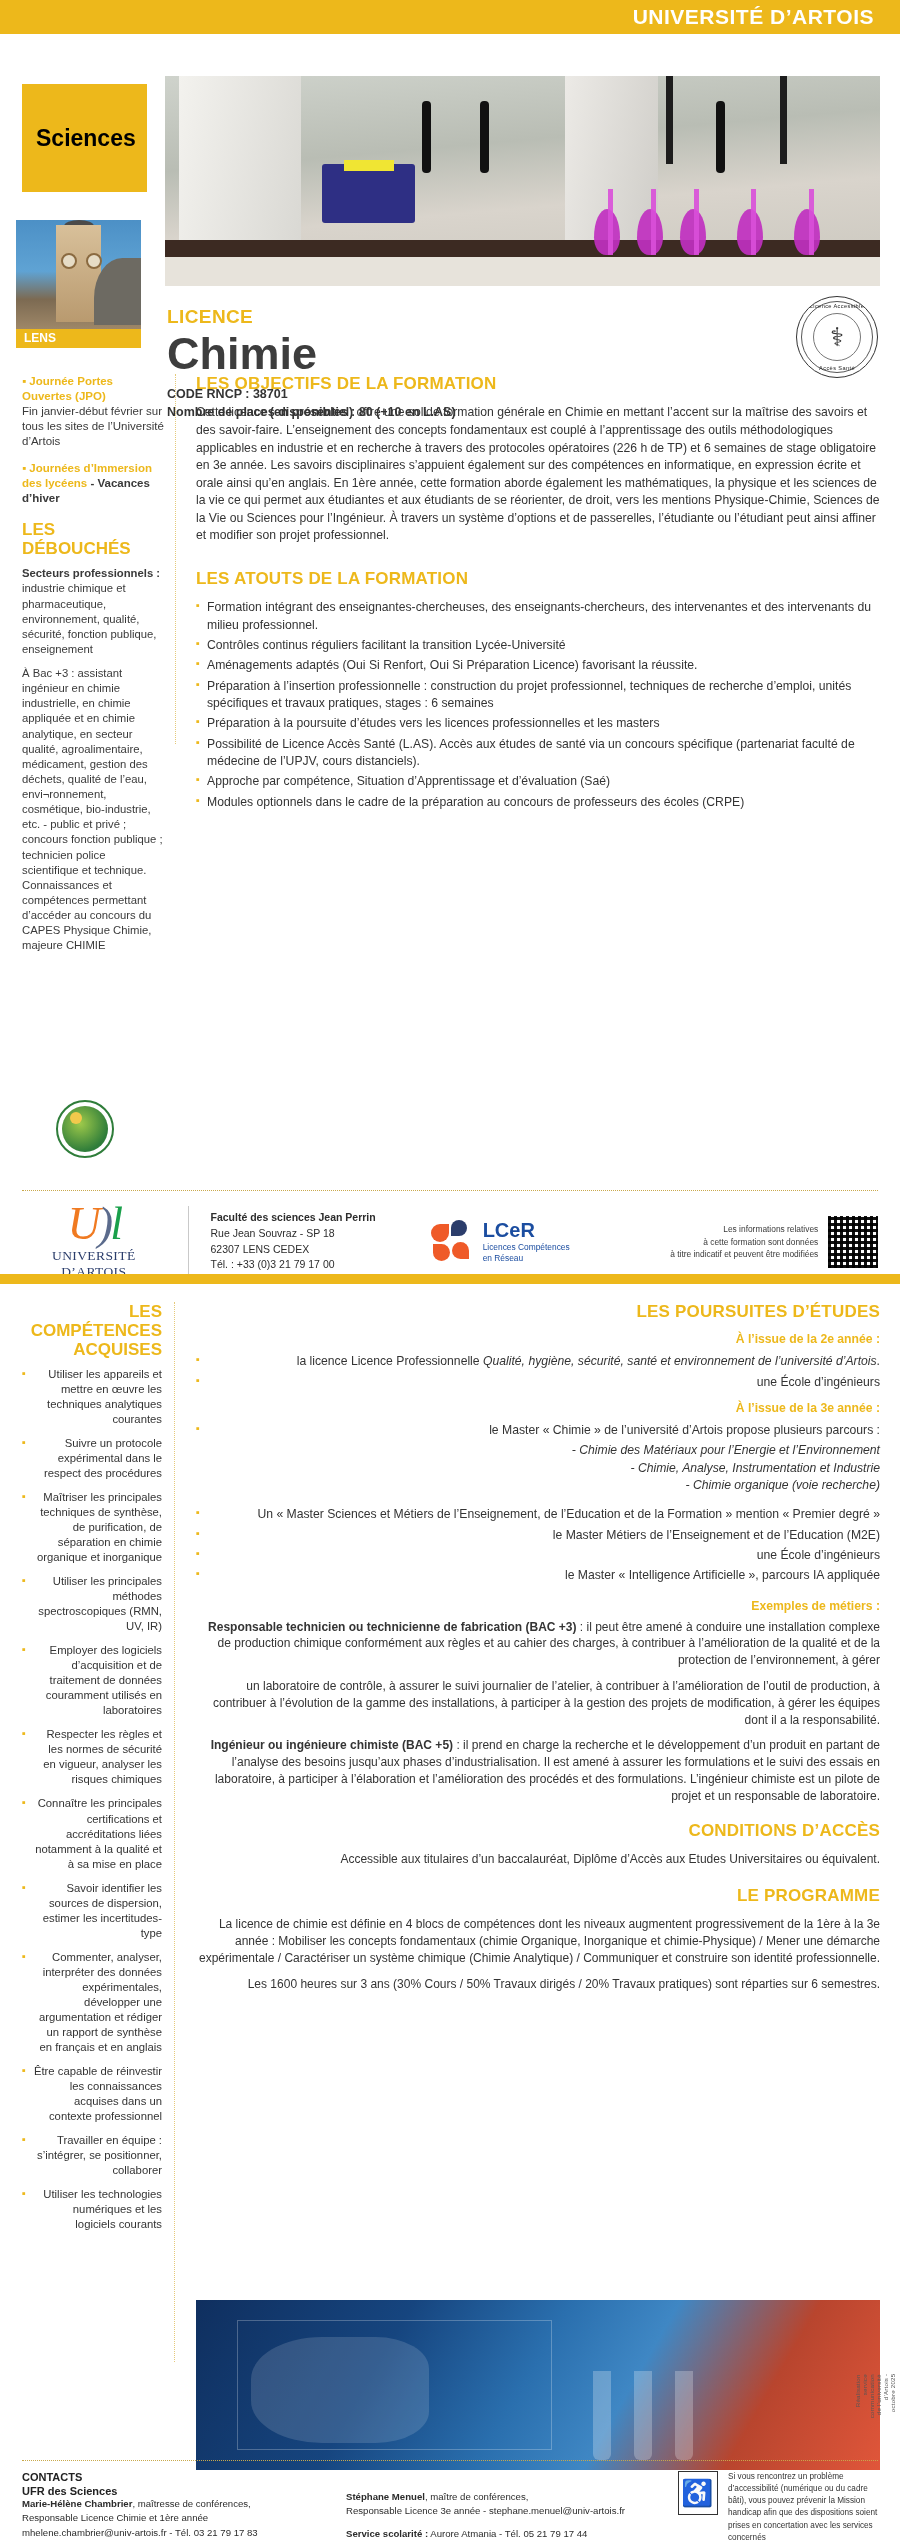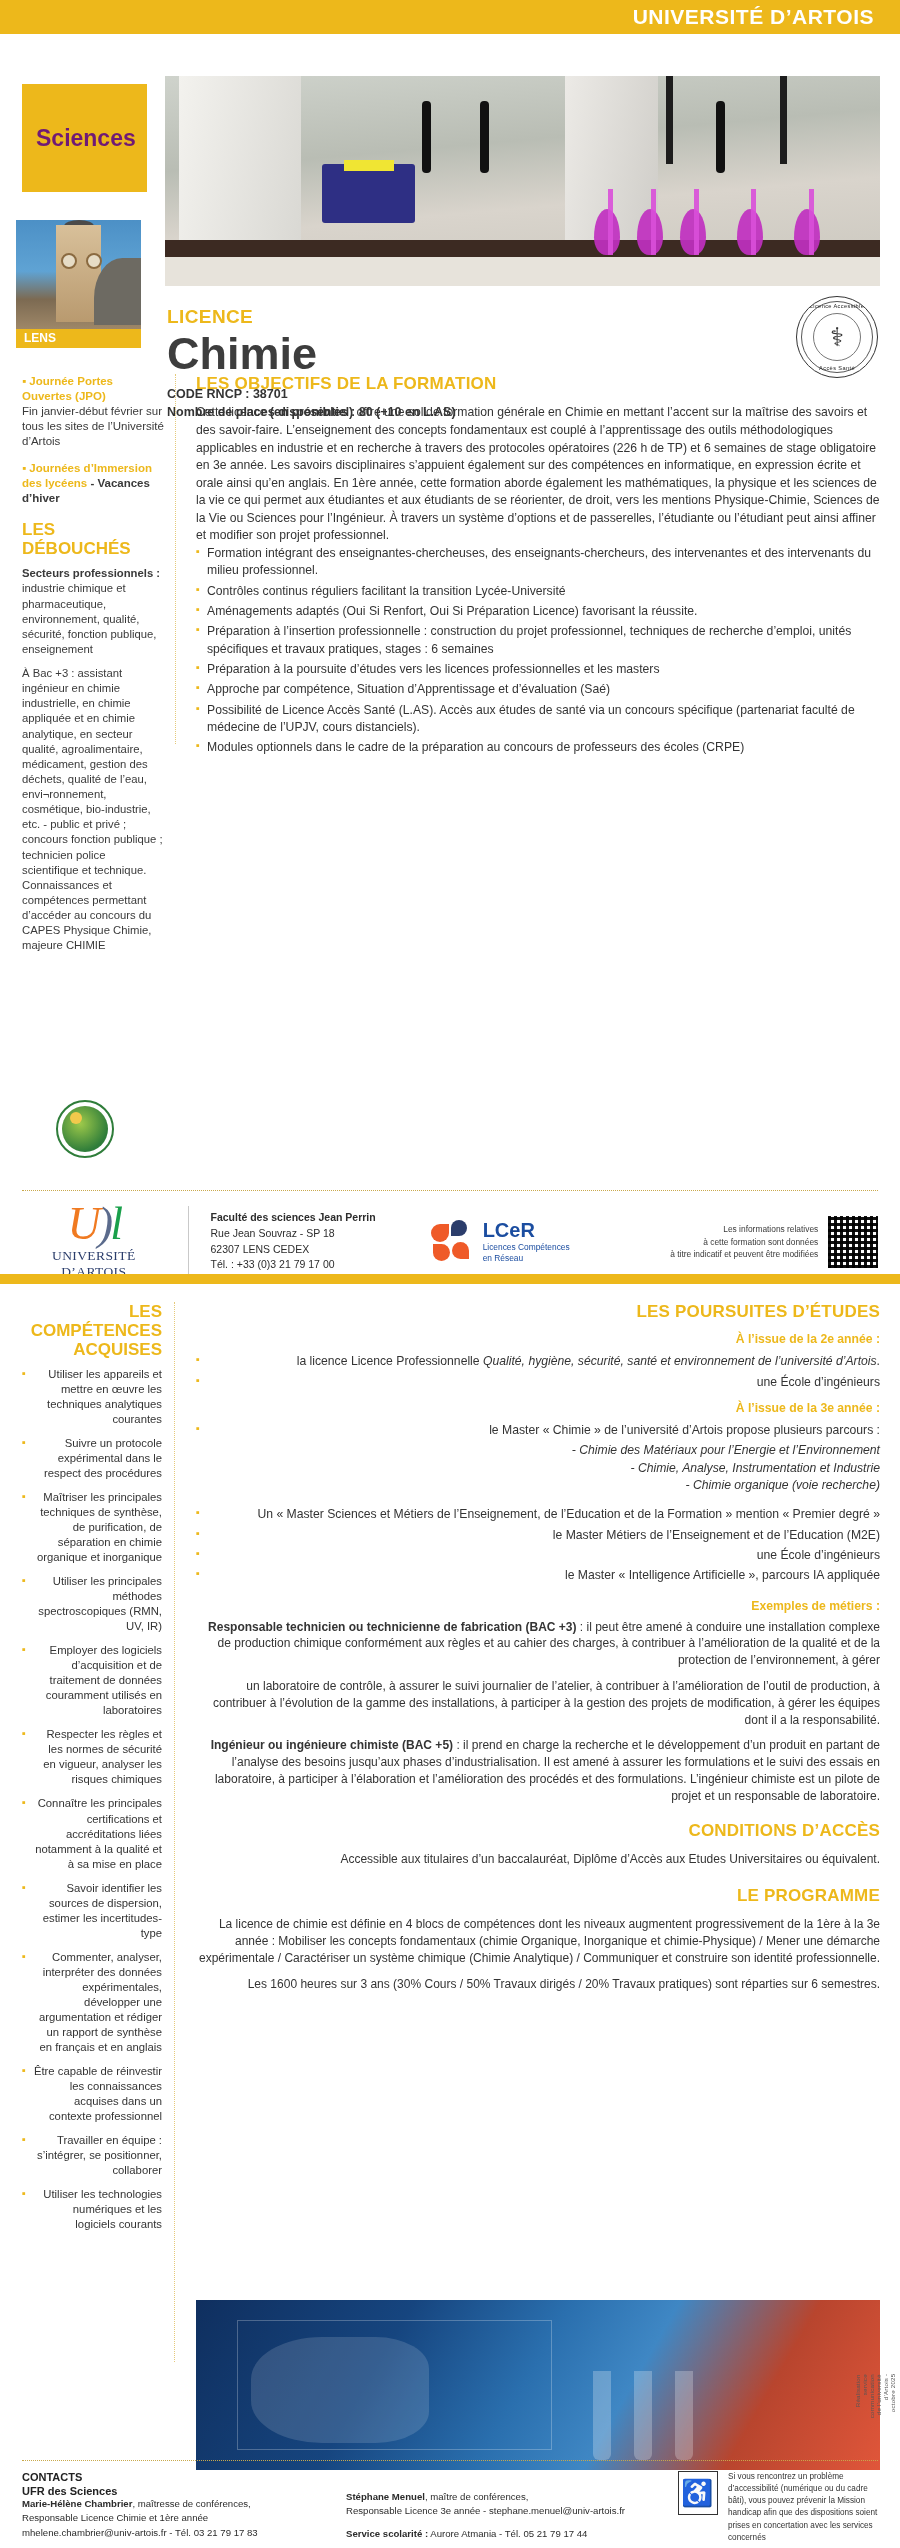--- a/index.html
+++ b/index.html
@@ -24,21 +24,21 @@
     color: #ffffff; font-weight: bold; font-size: 21px;
     letter-spacing: .5px; padding-right: 26px;
     font-family: "Liberation Sans", sans-serif;
   }
 
   .p1body { position: relative; padding: 0; }
 
   .sciences-tab {
     position: absolute; left: 22px; top: 50px;
     width: 125px; height: 108px; background: #edb81b;
-    color: #701a75; font-weight: bold; font-size: 23px;
+    color: #000000; font-weight: bold; font-size: 23px;
     display: flex; align-items: center; padding-left: 14px;
   }
 
   .hero {
     position: absolute; left: 165px; top: 42px;
     width: 715px; height: 210px; overflow: hidden;
     background: linear-gradient(175deg,#cfd3cc 0%, #b9bdb4 35%, #d9d4cc 60%, #c9c6bd 100%);
   }
   .hero .lab { position: absolute; inset: 0; }
   .hero .coat1 { position:absolute; left:2%; top:0; width:17%; height:100%; background:linear-gradient(100deg,#f3f2ee,#d8d7d2); }
@@ -303,28 +303,29 @@
 
       <div class="divider-v"></div>
 
       <div class="right-col">
 
         <div class="sec-head">LES OBJECTIFS DE LA FORMATION</div>
         <div class="body-p">
           <span>Cette licence </span><span class="bold">(en présentiel)</span><span> offre une solide formation générale en Chimie en mettant l’accent sur la maîtrise des savoirs et des savoir-faire. L’enseignement des concepts fondamentaux est couplé à l’apprentissage des outils méthodologiques applicables en industrie et en recherche à travers des protocoles opératoires (226 h de TP) et 6 semaines de stage obligatoire en 3e année. Les savoirs disciplinaires s’appuient également sur des compétences en informatique, en expression écrite et orale ainsi qu’en anglais. En 1ère année, cette formation aborde également les mathématiques, la physique et les sciences de la vie ce qui permet aux étudiantes et aux étudiants de se réorienter, de droit, vers les mentions Physique-Chimie, Sciences de la Vie ou Sciences pour l’Ingénieur. À travers un système d’options et de passerelles, l’étudiante ou l’étudiant peut ainsi affiner et modifier son projet professionnel.</span>
         </div>
 
+        <div class="sec-head" style="margin-top:24px">LES ATOUTS DE LA FORMATION</div>
         <ul class="bl">
           <li>Formation intégrant des enseignantes-chercheuses, des enseignants-chercheurs, des intervenantes et des intervenants du milieu professionnel.</li>
           <li>Contrôles continus réguliers facilitant la transition Lycée-Université</li>
           <li>Aménagements adaptés (Oui Si Renfort, Oui Si Préparation Licence) favorisant la réussite.</li>
           <li>Préparation à l’insertion professionnelle : construction du projet professionnel, techniques de recherche d’emploi, unités spécifiques et travaux pratiques, stages : 6 semaines</li>
           <li>Préparation à la poursuite d’études vers les licences professionnelles et les masters</li>
+          <li>Possibilité de Licence Accès Santé (L.AS). Accès aux études de santé via un concours spécifique (partenariat faculté de médecine de l’UPJV, cours distanciels).</li>
           <li>Approche par compétence, Situation d’Apprentissage et d’évaluation (Saé)</li>
-          <li>Possibilité de Licence Accès Santé (L.AS). Accès aux études de santé via un concours spécifique (partenariat faculté de médecine de l’UPJV, cours distanciels).</li>
           <li>Modules optionnels dans le cadre de la préparation au concours de professeurs des écoles (CRPE)</li>
         </ul>
       </div>
     </div>
 
     <div class="footer1">
       <div class="dotline"></div>
       <div class="footer1-row">
         <div class="ua-logo">
           <div class="ua-mark">

